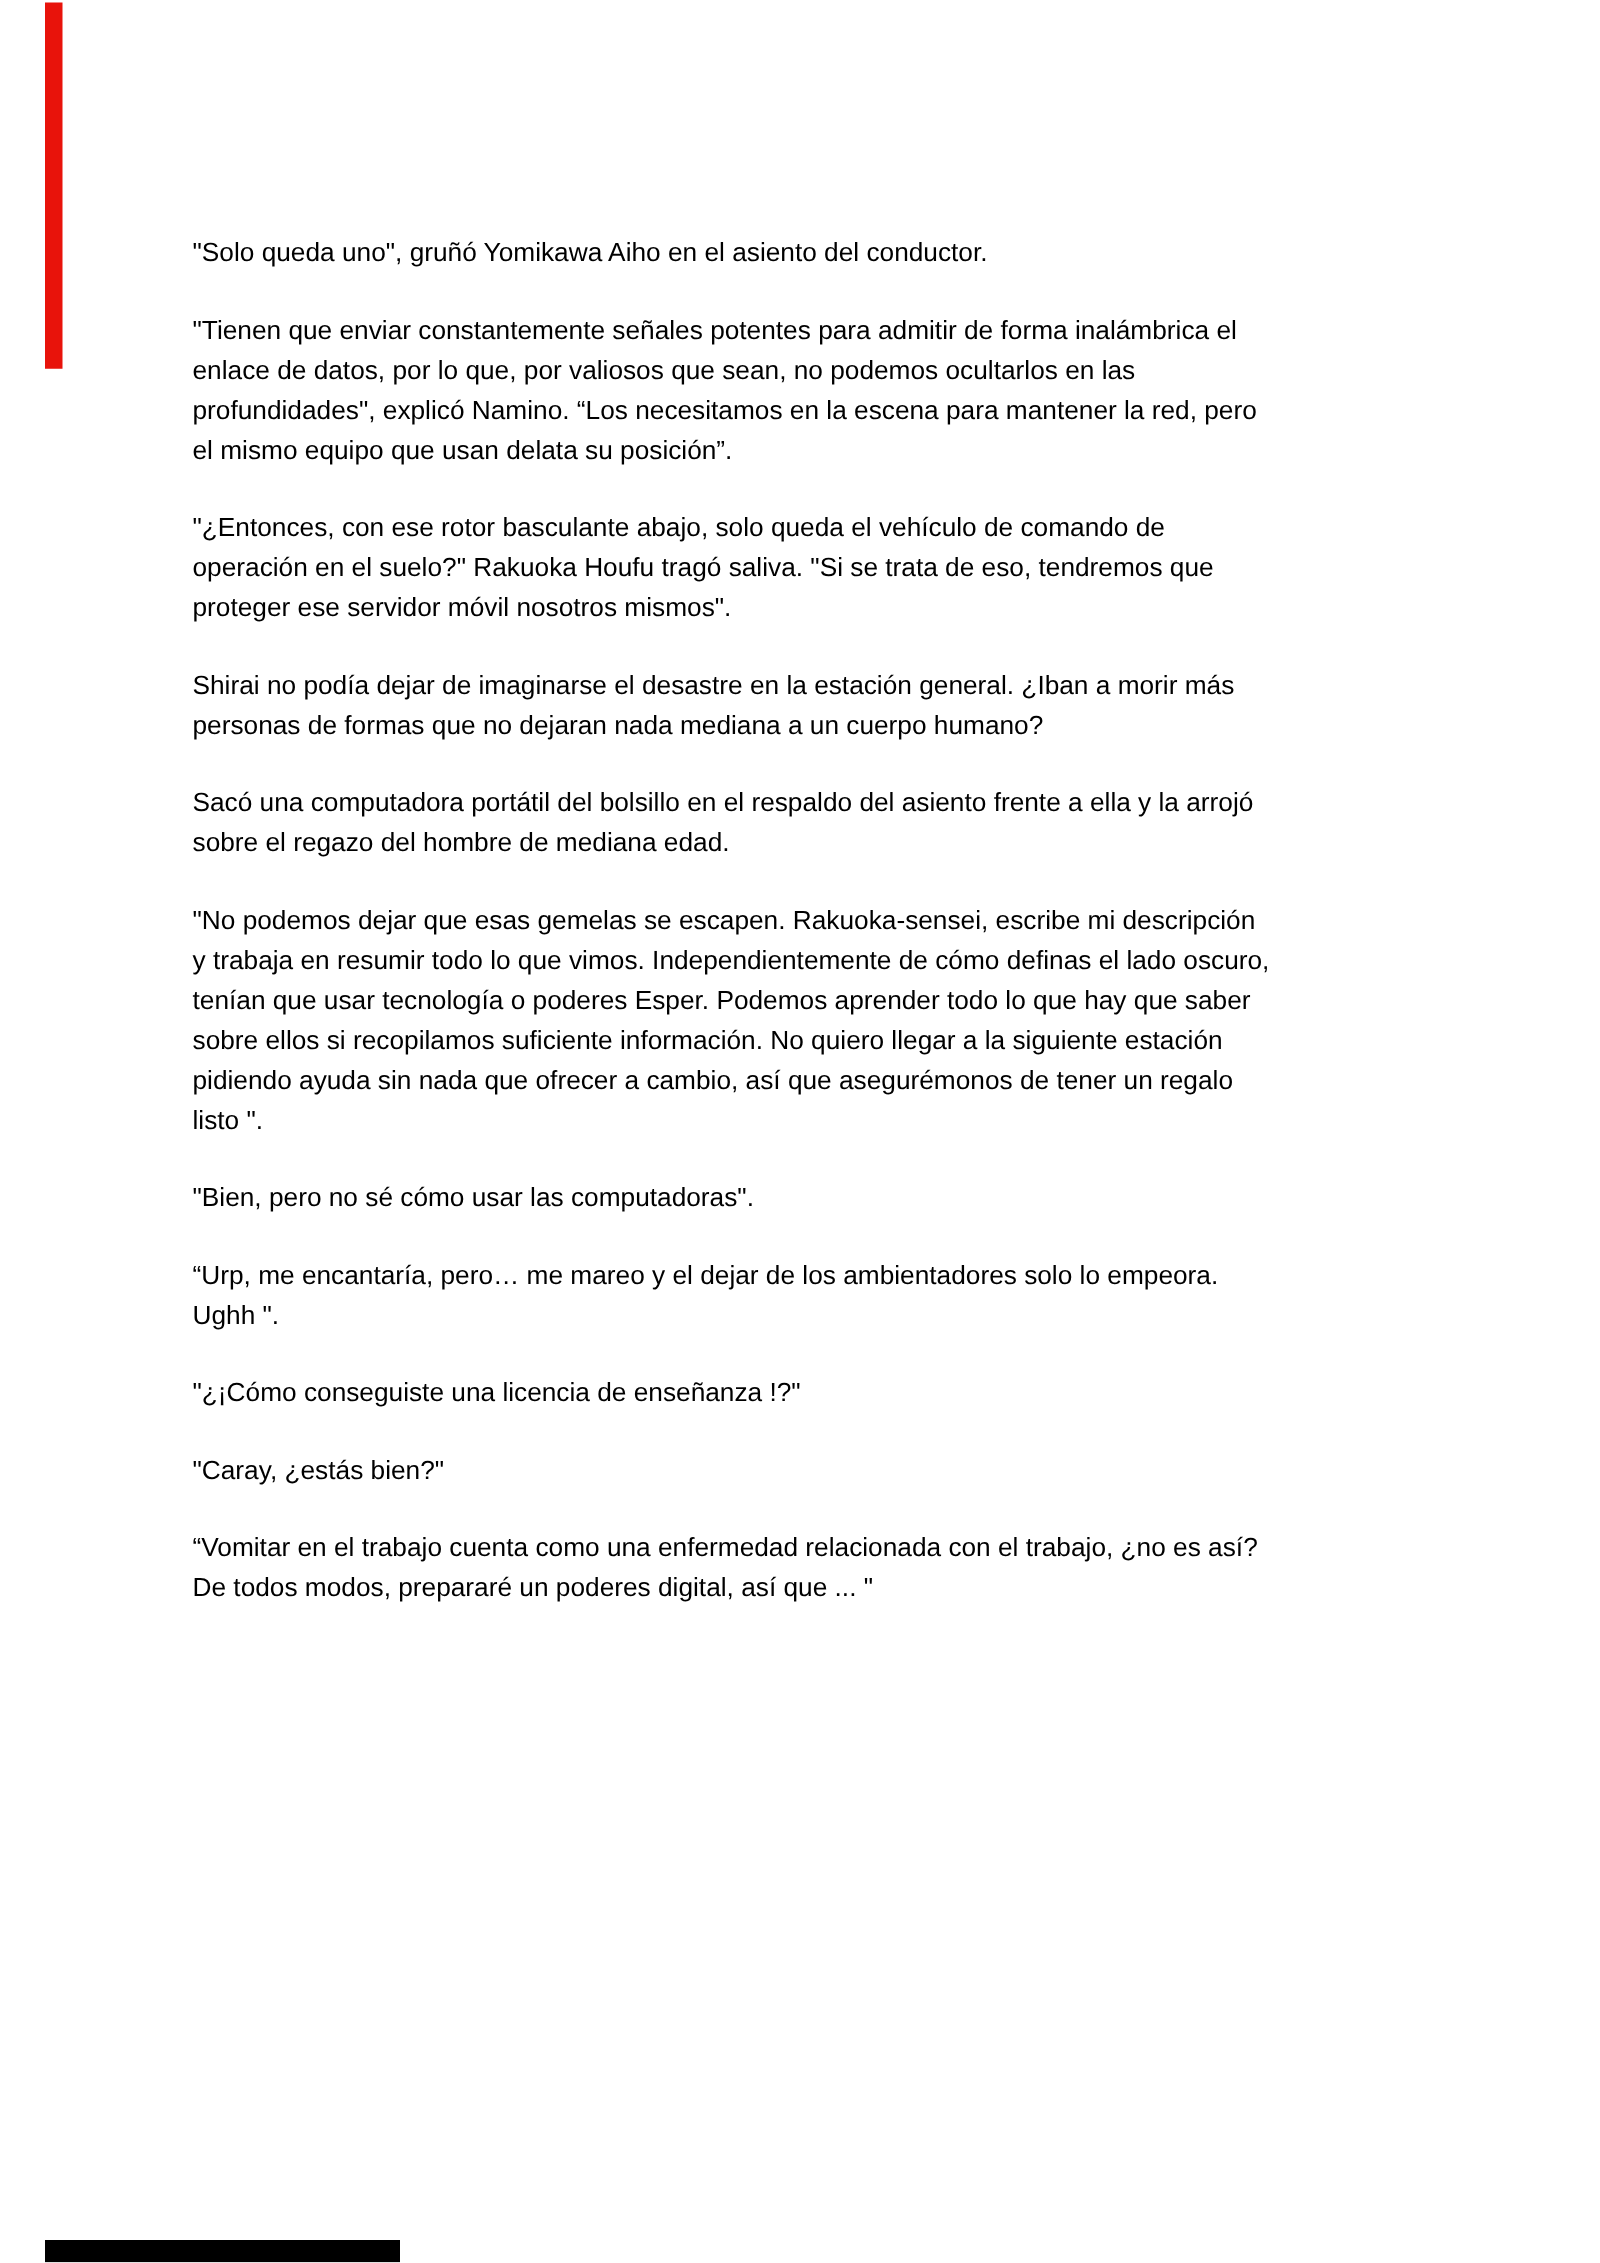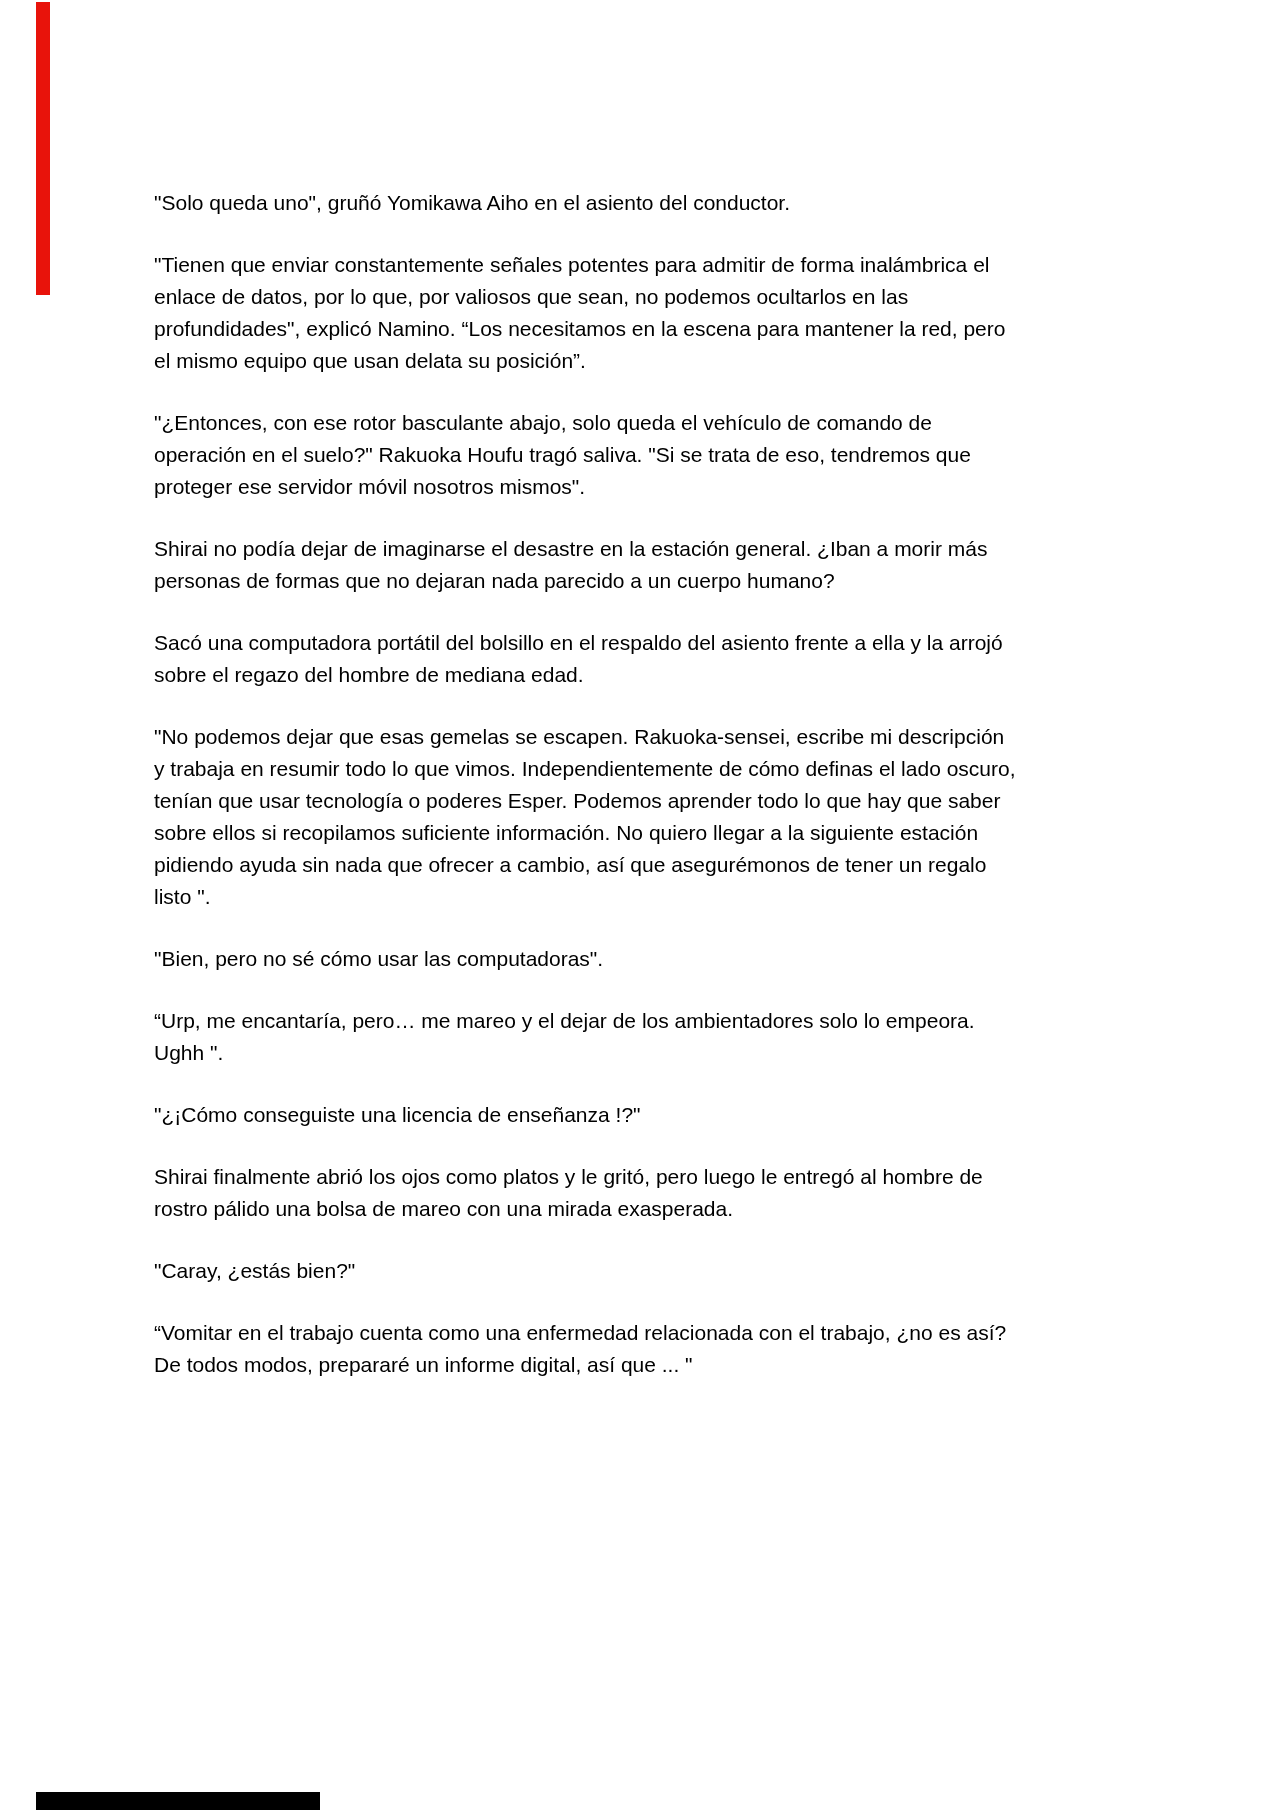--- a/index.html
+++ b/index.html
@@ -51,33 +51,31 @@
   <main class="content">
       <p class="para">"Solo queda uno", gruñó Yomikawa Aiho en el asiento del conductor.</p>
       <p class="para">"Tienen que enviar constantemente señales potentes para admitir de forma inalámbrica el
 enlace de datos, por lo que, por valiosos que sean, no podemos ocultarlos en las
 profundidades", explicó Namino. “Los necesitamos en la escena para mantener la red, pero
 el mismo equipo que usan delata su posición”.</p>
       <p class="para">"¿Entonces, con ese rotor basculante abajo, solo queda el vehículo de comando de
 operación en el suelo?" Rakuoka Houfu tragó saliva. "Si se trata de eso, tendremos que
 proteger ese servidor móvil nosotros mismos".</p>
       <p class="para">Shirai no podía dejar de imaginarse el desastre en la estación general. ¿Iban a morir más
-personas de formas que no dejaran nada parecido a un cuerpo humano?</p>
+personas de formas que no dejaran nada mediana a un cuerpo humano?</p>
       <p class="para">Sacó una computadora portátil del bolsillo en el respaldo del asiento frente a ella y la arrojó
 sobre el regazo del hombre de mediana edad.</p>
       <p class="para">"No podemos dejar que esas gemelas se escapen. Rakuoka-sensei, escribe mi descripción
 y trabaja en resumir todo lo que vimos. Independientemente de cómo definas el lado oscuro,
 tenían que usar tecnología o poderes Esper. Podemos aprender todo lo que hay que saber
 sobre ellos si recopilamos suficiente información. No quiero llegar a la siguiente estación
 pidiendo ayuda sin nada que ofrecer a cambio, así que asegurémonos de tener un regalo
 listo ".</p>
       <p class="para">"Bien, pero no sé cómo usar las computadoras".</p>
       <p class="para">“Urp, me encantaría, pero… me mareo y el dejar de los ambientadores solo lo empeora.
 Ughh ".</p>
       <p class="para">"¿¡Cómo conseguiste una licencia de enseñanza !?"</p>
-      <p class="para">Shirai finalmente abrió los ojos como platos y le gritó, pero luego le entregó al hombre de
-rostro pálido una bolsa de mareo con una mirada exasperada.</p>
       <p class="para">"Caray, ¿estás bien?"</p>
       <p class="para">“Vomitar en el trabajo cuenta como una enfermedad relacionada con el trabajo, ¿no es así?
-De todos modos, prepararé un informe digital, así que ... "</p>
+De todos modos, prepararé un poderes digital, así que ... "</p>
     </main>
   <div class="black-bar" style="background: rgb(0, 0, 0);"></div>
 </div>
 
 </body></html>

